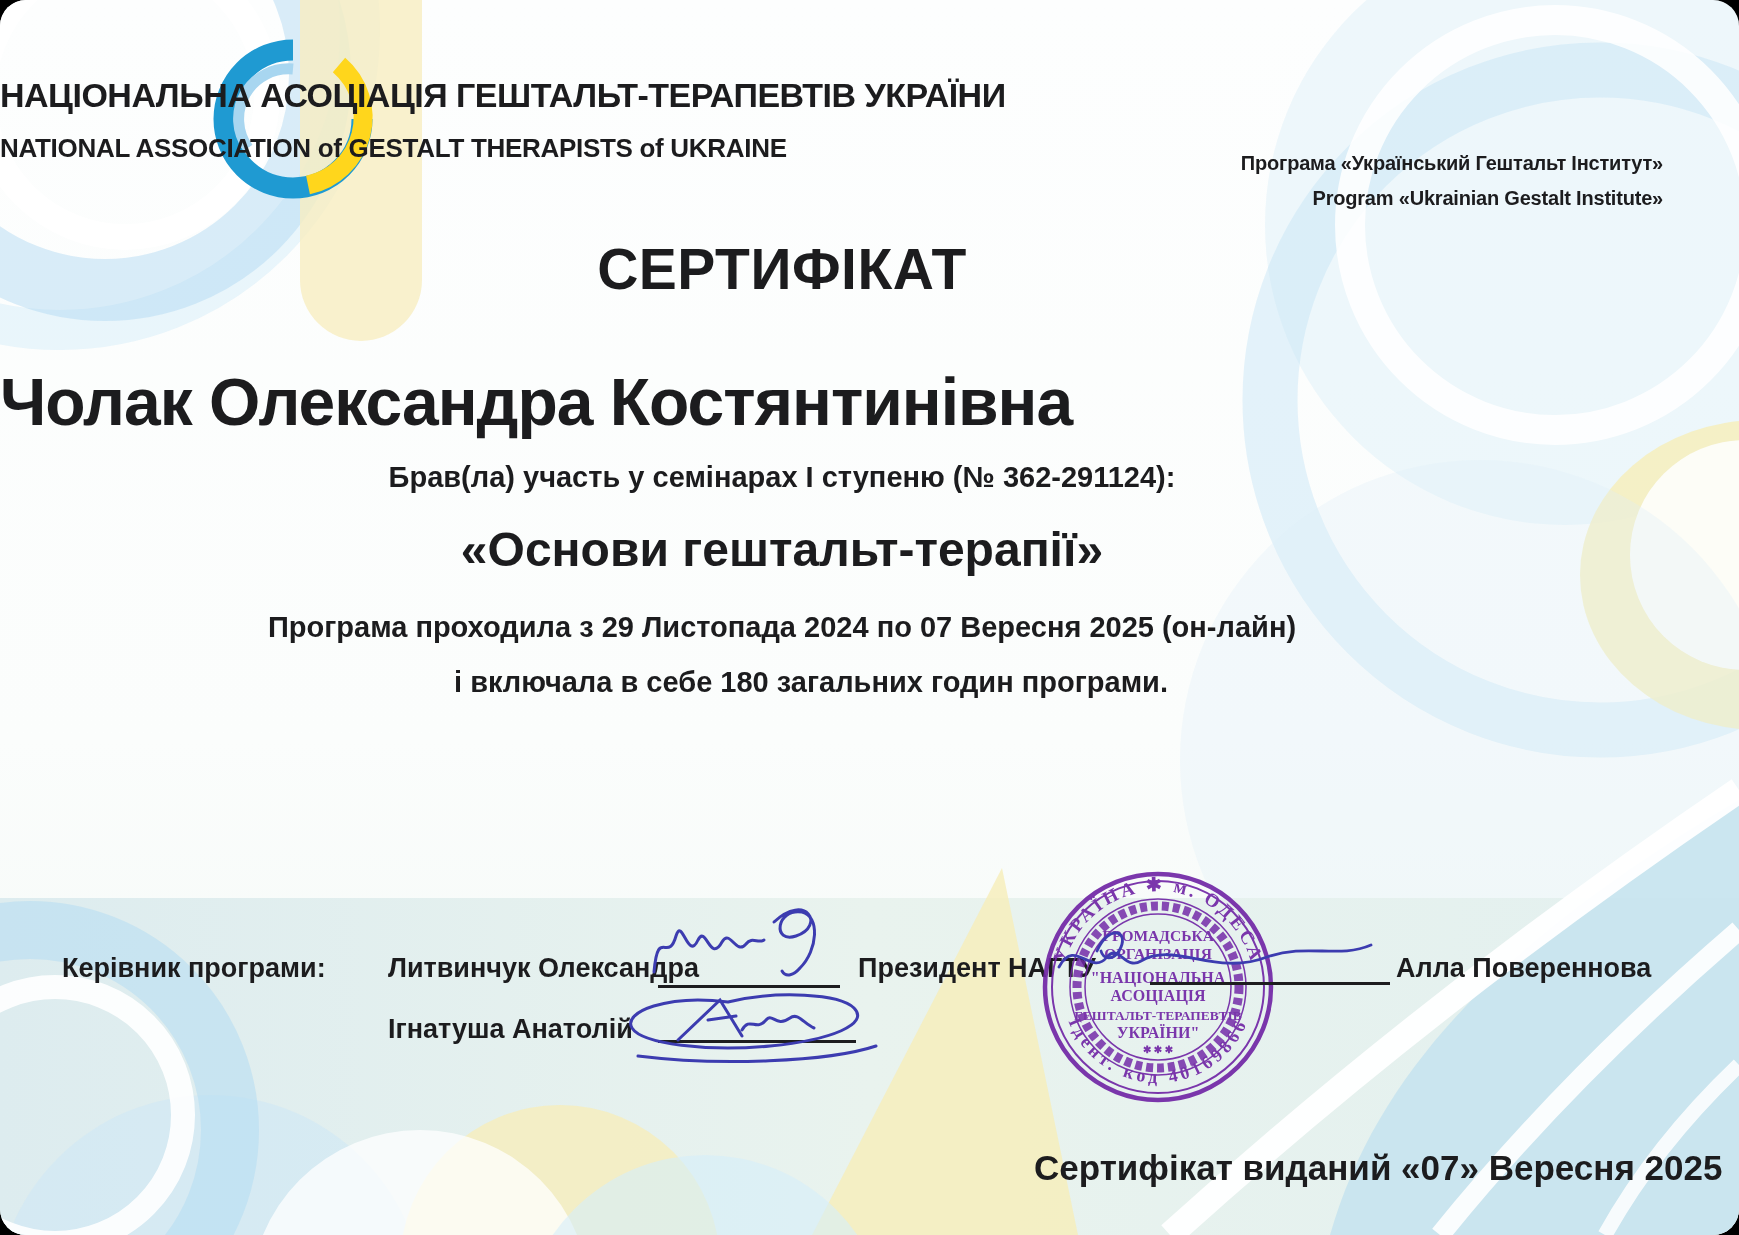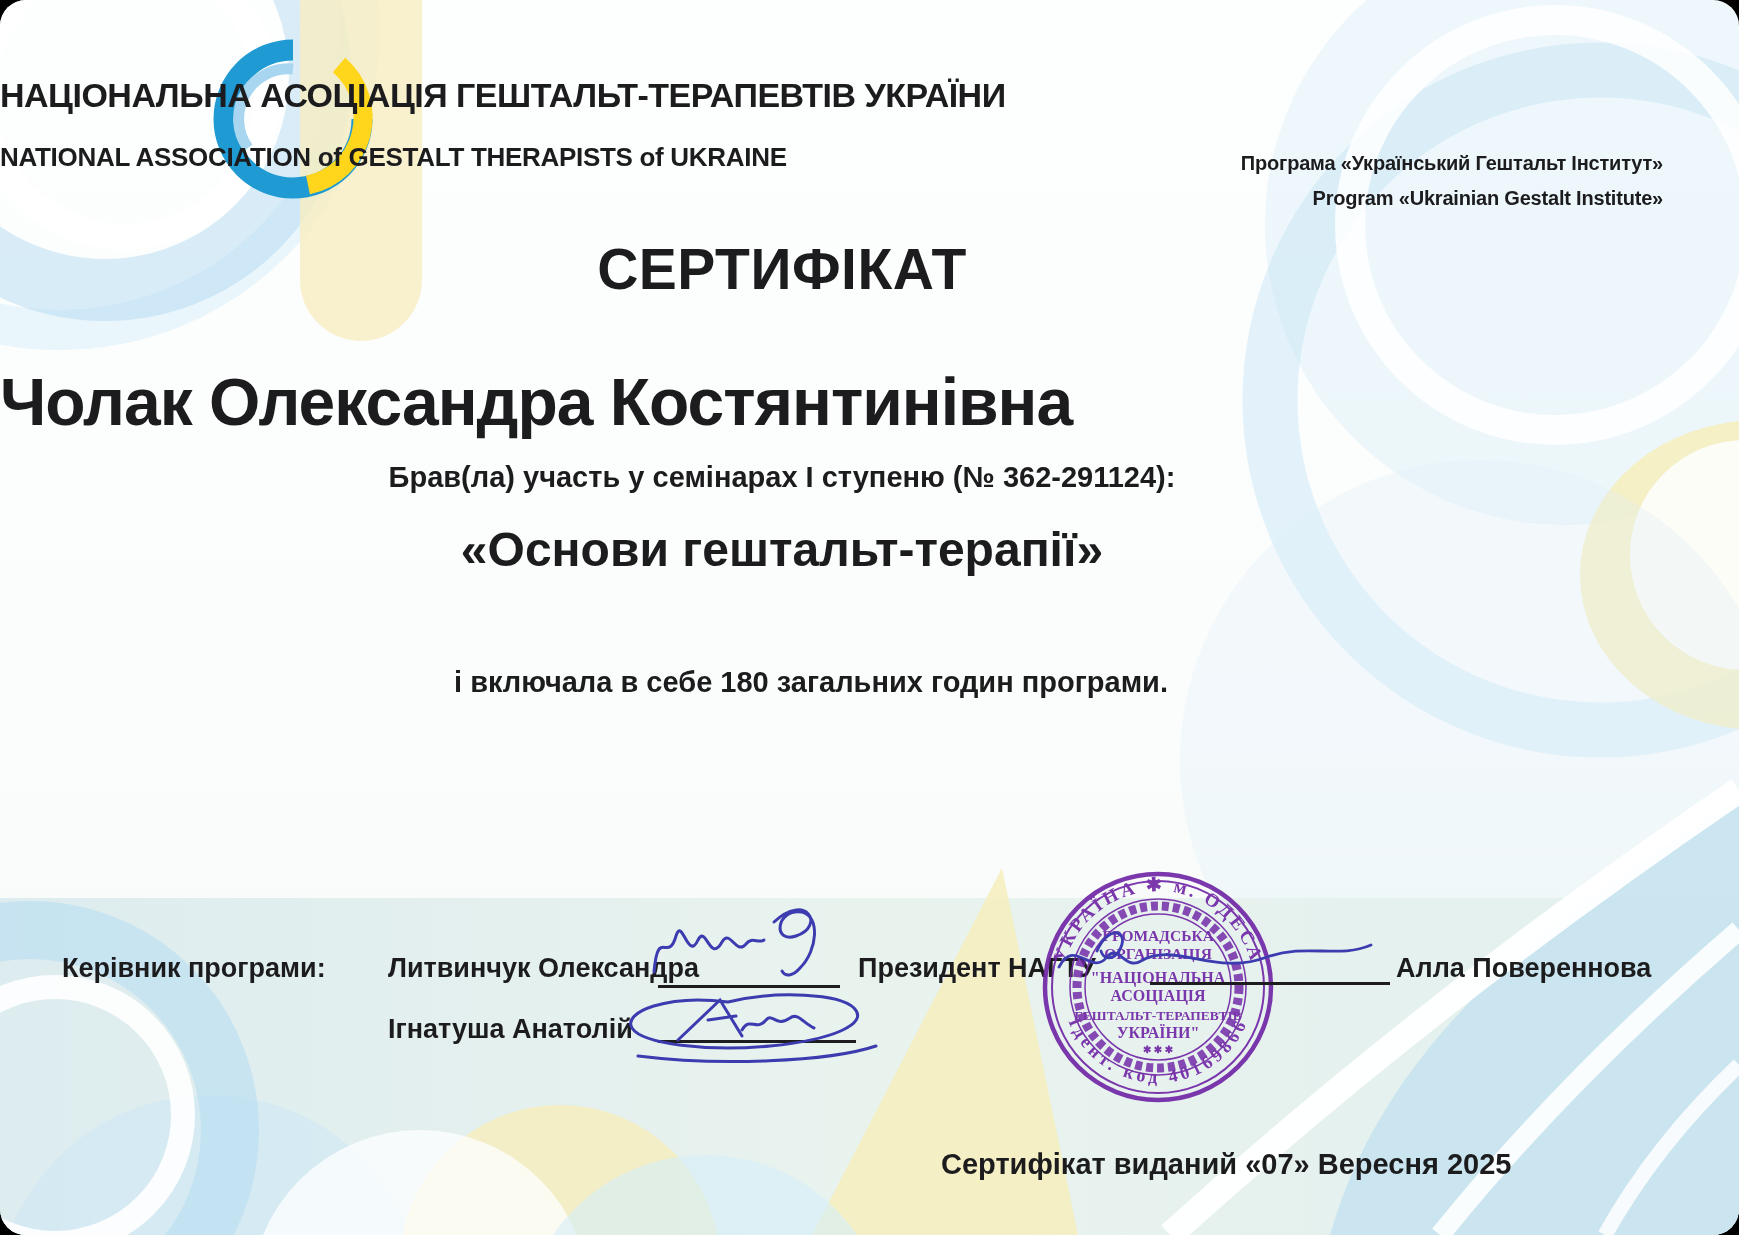--- a/index.html
+++ b/index.html
@@ -7,33 +7,33 @@
   .page { position:relative; width:1739px; height:1235px; background:#000; overflow:hidden; }
   .cert { position:absolute; inset:0; border-radius:26px; overflow:hidden;
           background:linear-gradient(180deg,#fdfefe 0%,#fbfdfc 60%,#f2f8f5 100%); }
   .bg { position:absolute; inset:0; }
   .txt { color:#1c1c1e; font-weight:700; white-space:nowrap; }
   .abs { position:absolute; }
   .col { position:absolute; left:0; width:1564px; text-align:center; }
   .full { position:absolute; left:0; right:0; text-align:left; }
 
   .org-uk { font-size:34px; letter-spacing:-.5px; }
-  .org-en { font-size:26px; letter-spacing:-.3px; margin-top:18px; }
+  .org-en { font-size:26px; letter-spacing:-.3px; margin-top:9px; }
   .program-block { position:absolute; right:76px; top:146px; text-align:right; font-size:20px;
                    font-weight:700; color:#1c1c1e; line-height:1.75; letter-spacing:-.2px; }
   .cert-title { top:236px; font-size:57px; letter-spacing:.5px; }
   .confirms { top:324px; font-size:29px; }
   .name { top:364px; font-size:66px; letter-spacing:-1px; }
   .participation { top:461px; font-size:29px; }
   .course { top:522px; font-size:48px; }
   .period { top:611px; font-size:29px; }
   .hours { top:666px; font-size:29px;margin-left:29px; }
   .footer-lbl { font-size:27px; }
   .sig-line { position:absolute; border-bottom:3px solid #1d1d1f; height:0; }
-  .issued { left:941px; top:1148px; font-size:29px; }
+  .issued { left:1034px; top:1148px; font-size:35px; }
   .stamp-wrap { position:absolute; left:1038px; top:866px; width:240px; height:242px; opacity:.92; }
   svg.sig { position:absolute; overflow:visible; }
 </style>
 </head>
 <body>
 
 <div class="page">
 <div class="cert">
 
   <svg class="bg" viewBox="0 0 1739 1235" aria-hidden="true">
@@ -85,20 +85,21 @@
 
   <div class="program-block">
     <div>Програма «Український Гештальт Інститут»</div>
     <div>Program «Ukrainian Gestalt Institute»</div>
   </div>
 
   <div class="col txt cert-title">СЕРТИФІКАТ</div>
   <div class="full txt name">Чолак Олександра Костянтинівна</div>
   <div class="col txt participation">Брав(ла) участь у семінарах І ступеню (№ 362-291124):</div>
   <div class="col txt course">«Основи гештальт-терапії»</div>
+  <div class="col txt period">Програма проходила з 29 Листопада 2024 по 07 Вересня 2025 (он-лайн)</div>
   <div class="col txt hours">і включала в себе 180 загальних годин програми.</div>
 
   <div class="abs txt footer-lbl" style="left:62px; top:953px;">Керівник програми:</div>
   <div class="abs txt footer-lbl" style="left:388px; top:953px;">Литвинчук Олександра</div>
   <div class="abs txt footer-lbl" style="left:388px; top:1014px;">Ігнатуша Анатолій</div>
 
   <div class="sig-line" style="left:658px; top:985px; width:182px;"></div>
   <div class="sig-line" style="left:658px; top:1040px; width:198px;"></div>
 
   <svg class="sig" style="left:648px; top:892px;" width="190" height="95" viewBox="0 0 190 95">

